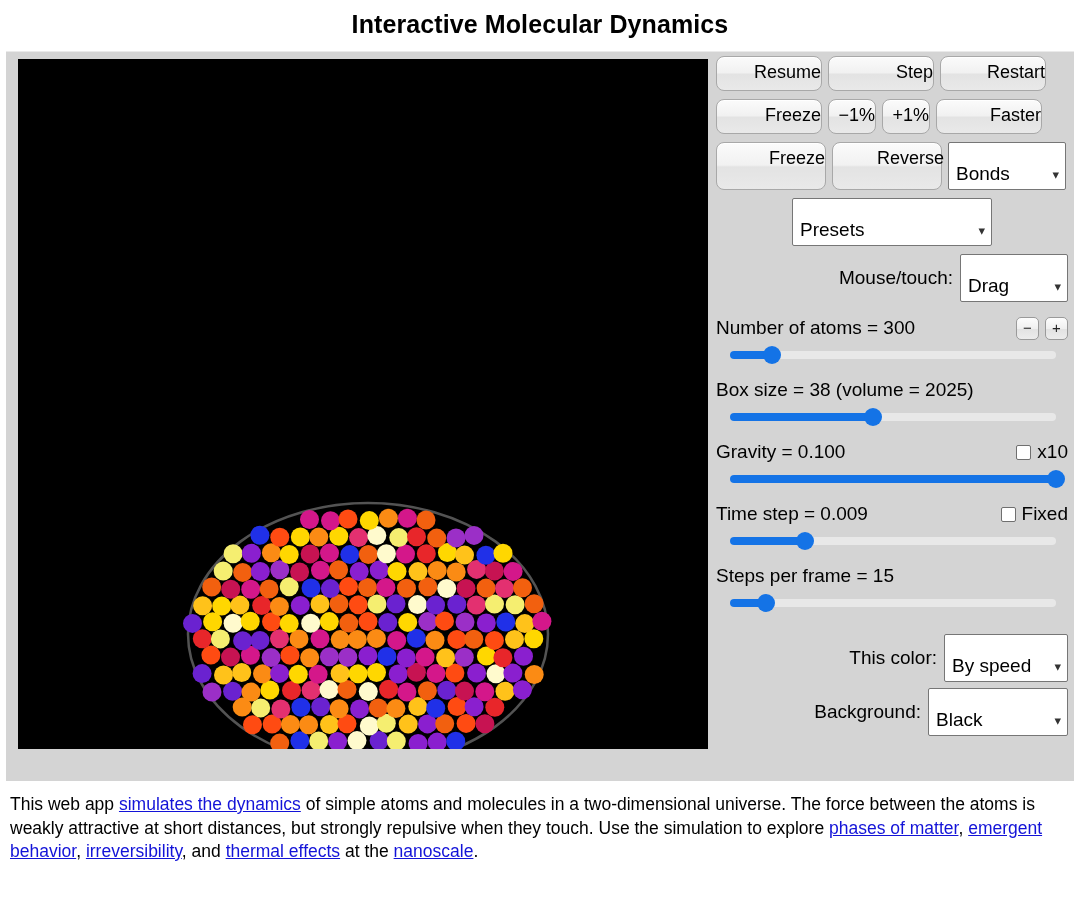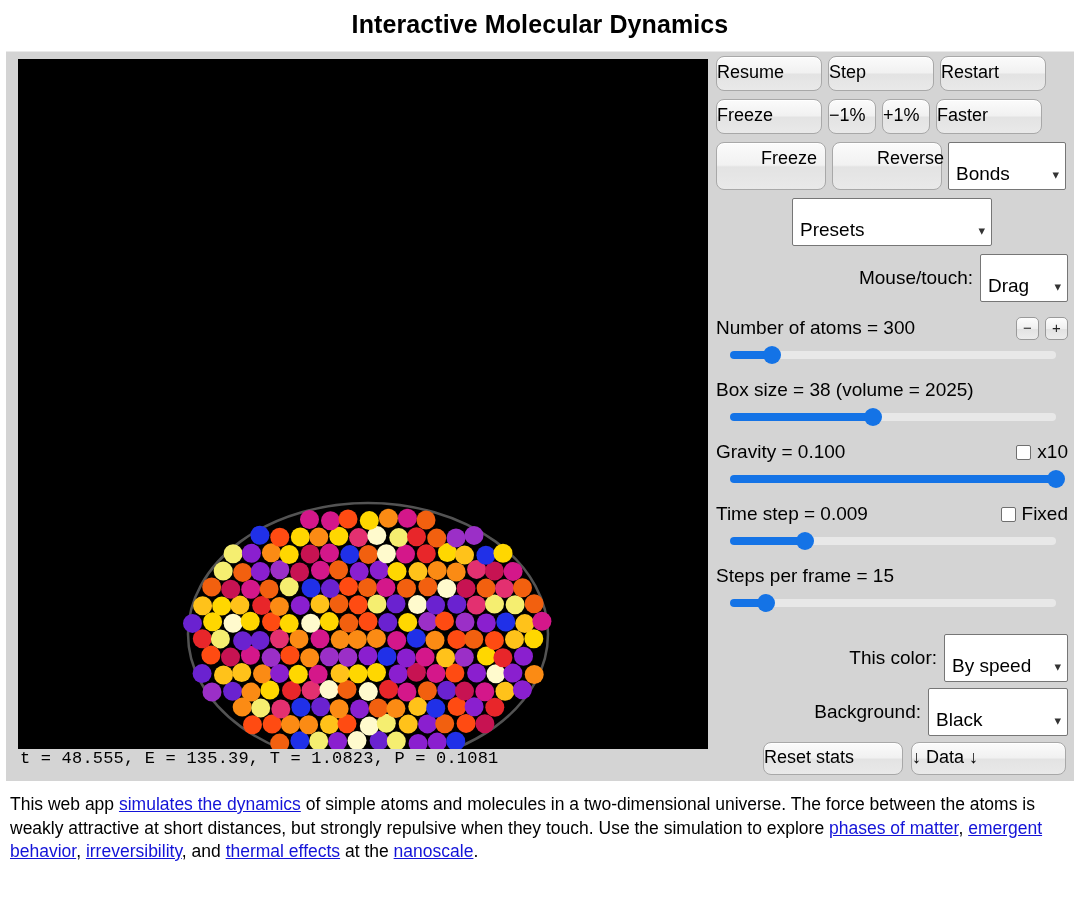--- a/index.html
+++ b/index.html
@@ -68,21 +68,21 @@
   }
 
   .btn {
     font-family: "Liberation Sans", sans-serif;
     font-size: 18px;
     color: #000;
     background: linear-gradient(180deg, #fbfbfb 0%, #f1f1f1 48%, #e3e3e3 52%, #e9e9e9 100%);
     border: 1px solid #a8a8a8;
     border-radius: 8px;
     padding: 5px 0 7px 0;
-    text-align: left;
+    text-align: right;
     cursor: default;
     box-shadow: 0 1px 0 rgba(255,255,255,0.9) inset;
     white-space: nowrap;
     box-sizing: border-box;
   }
   .btn.w-wide   { width: 106px; }
   .btn.w-narrow { width: 48px; }
   .btn.w-half   { width: 110px; padding-left: 44px; }
 
   .sel {
@@ -100,21 +100,21 @@
     cursor: default;
   }
   .sel .chev {
     font-size: 13px;
     color: #333;
     margin-left: 10px;
     line-height: 1;
   }
   .sel-bonds   { width: 118px; }
   .sel-presets { width: 200px; margin: 0 auto 8px auto; }
-  .sel-drag    { width: 88px; }
+  .sel-drag    { width: 108px; }
   .sel-atomcol { width: 124px; }
   .sel-bg      { width: 140px; }
 
   .inline-row {
     display: flex;
     align-items: center;
     justify-content: flex-end;
     gap: 7px;
     margin-bottom: 6px;
   }
@@ -584,23 +584,16 @@
         <span class="inline-label">Background:</span>
         <div class="sel sel-bg">
           <span>Black</span>
           <span class="chev">▾</span>
         </div>
       </div>
     </div>
 
   </div>
 
-  <div id="status-bar">
-    <div id="status-text">t = 48.555, E = 135.39, T = 1.0823, P = 0.1081</div>
-    <div id="status-buttons">
-      <div class="btn w-reset">Reset stats</div>
-      <div class="btn w-data">↓ Data ↓</div>
-    </div>
-  </div>
 
 </div>
 
 <p id="description"><span>This web app </span><a href="#">simulates the dynamics</a><span> of simple atoms and molecules in a two-dimensional universe. The force between the atoms is weakly attractive at short distances, but strongly repulsive when they touch. Use the simulation to explore </span><a href="#">phases of matter</a><span>, </span><a href="#">emergent behavior</a><span>, </span><a href="#">irreversibility</a><span>, and </span><a href="#">thermal effects</a><span> at the </span><a href="#">nanoscale</a><span>.</span></p>
 
 </body></html>

